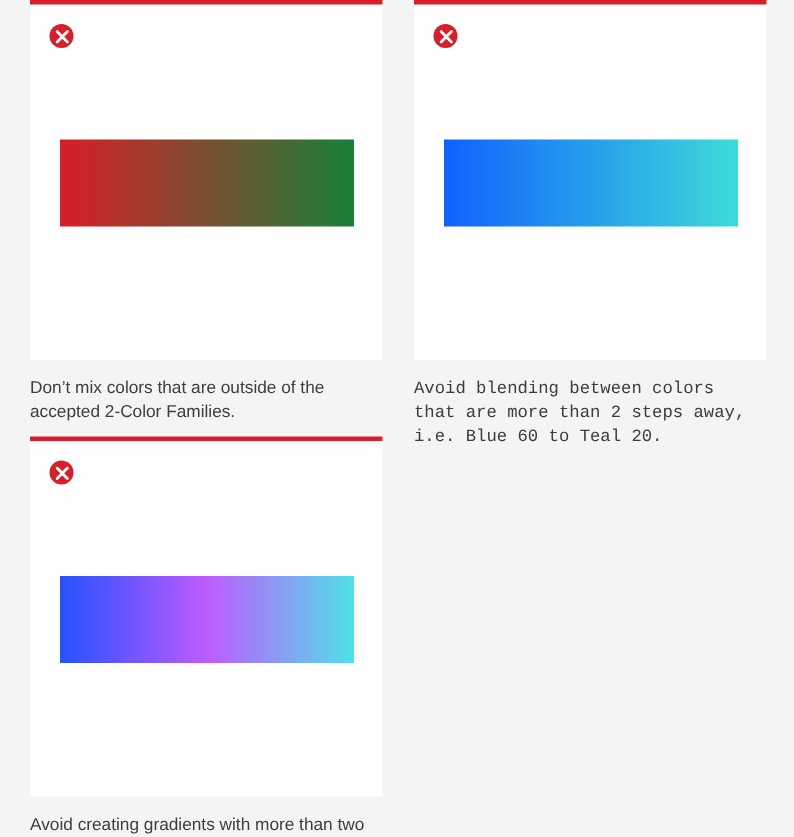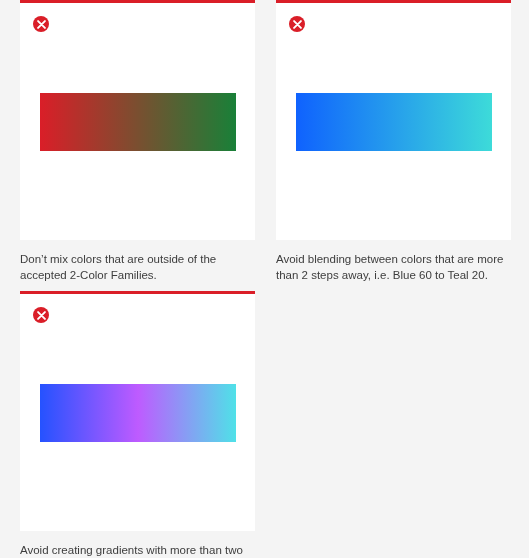--- a/index.html
+++ b/index.html
@@ -101,21 +101,21 @@
     <div class="card" style="border-top-color: rgb(218, 30, 40); background: rgb(255, 255, 255);">
       <div class="status-icon" style="background: rgb(218, 30, 40);">
         <svg width="9" height="9" viewBox="0 0 10 10" aria-hidden="true">
           <path d="M1.2 1.2 L8.8 8.8 M8.8 1.2 L1.2 8.8" stroke="#ffffff" stroke-width="2.1" stroke-linecap="round"></path>
         </svg>
       </div>
       <div class="swatch-area">
         <div class="swatch" id="sw1" style="background: linear-gradient(to right, rgb(15, 98, 254), rgb(61, 219, 217));"></div>
       </div>
     </div>
-    <div class="caption" style="color: rgb(61, 61, 61);">Avoid blending between colors that are more than 2 steps away, i.e. Blue 60 to Teal 20.</div>
+    <div class="caption" style="color: rgb(61, 61, 61); font-family: Liberation Mono, monospace;">Avoid blending between colors that are more than 2 steps away, i.e. Blue 60 to Teal 20.</div>
   </div>
 
   <div class="card-wrap pos-2">
     <div class="card" style="border-top-color: rgb(218, 30, 40); background: rgb(255, 255, 255);">
       <div class="status-icon" style="background: rgb(218, 30, 40);">
         <svg width="9" height="9" viewBox="0 0 10 10" aria-hidden="true">
           <path d="M1.2 1.2 L8.8 8.8 M8.8 1.2 L1.2 8.8" stroke="#ffffff" stroke-width="2.1" stroke-linecap="round"></path>
         </svg>
       </div>
       <div class="swatch-area">

